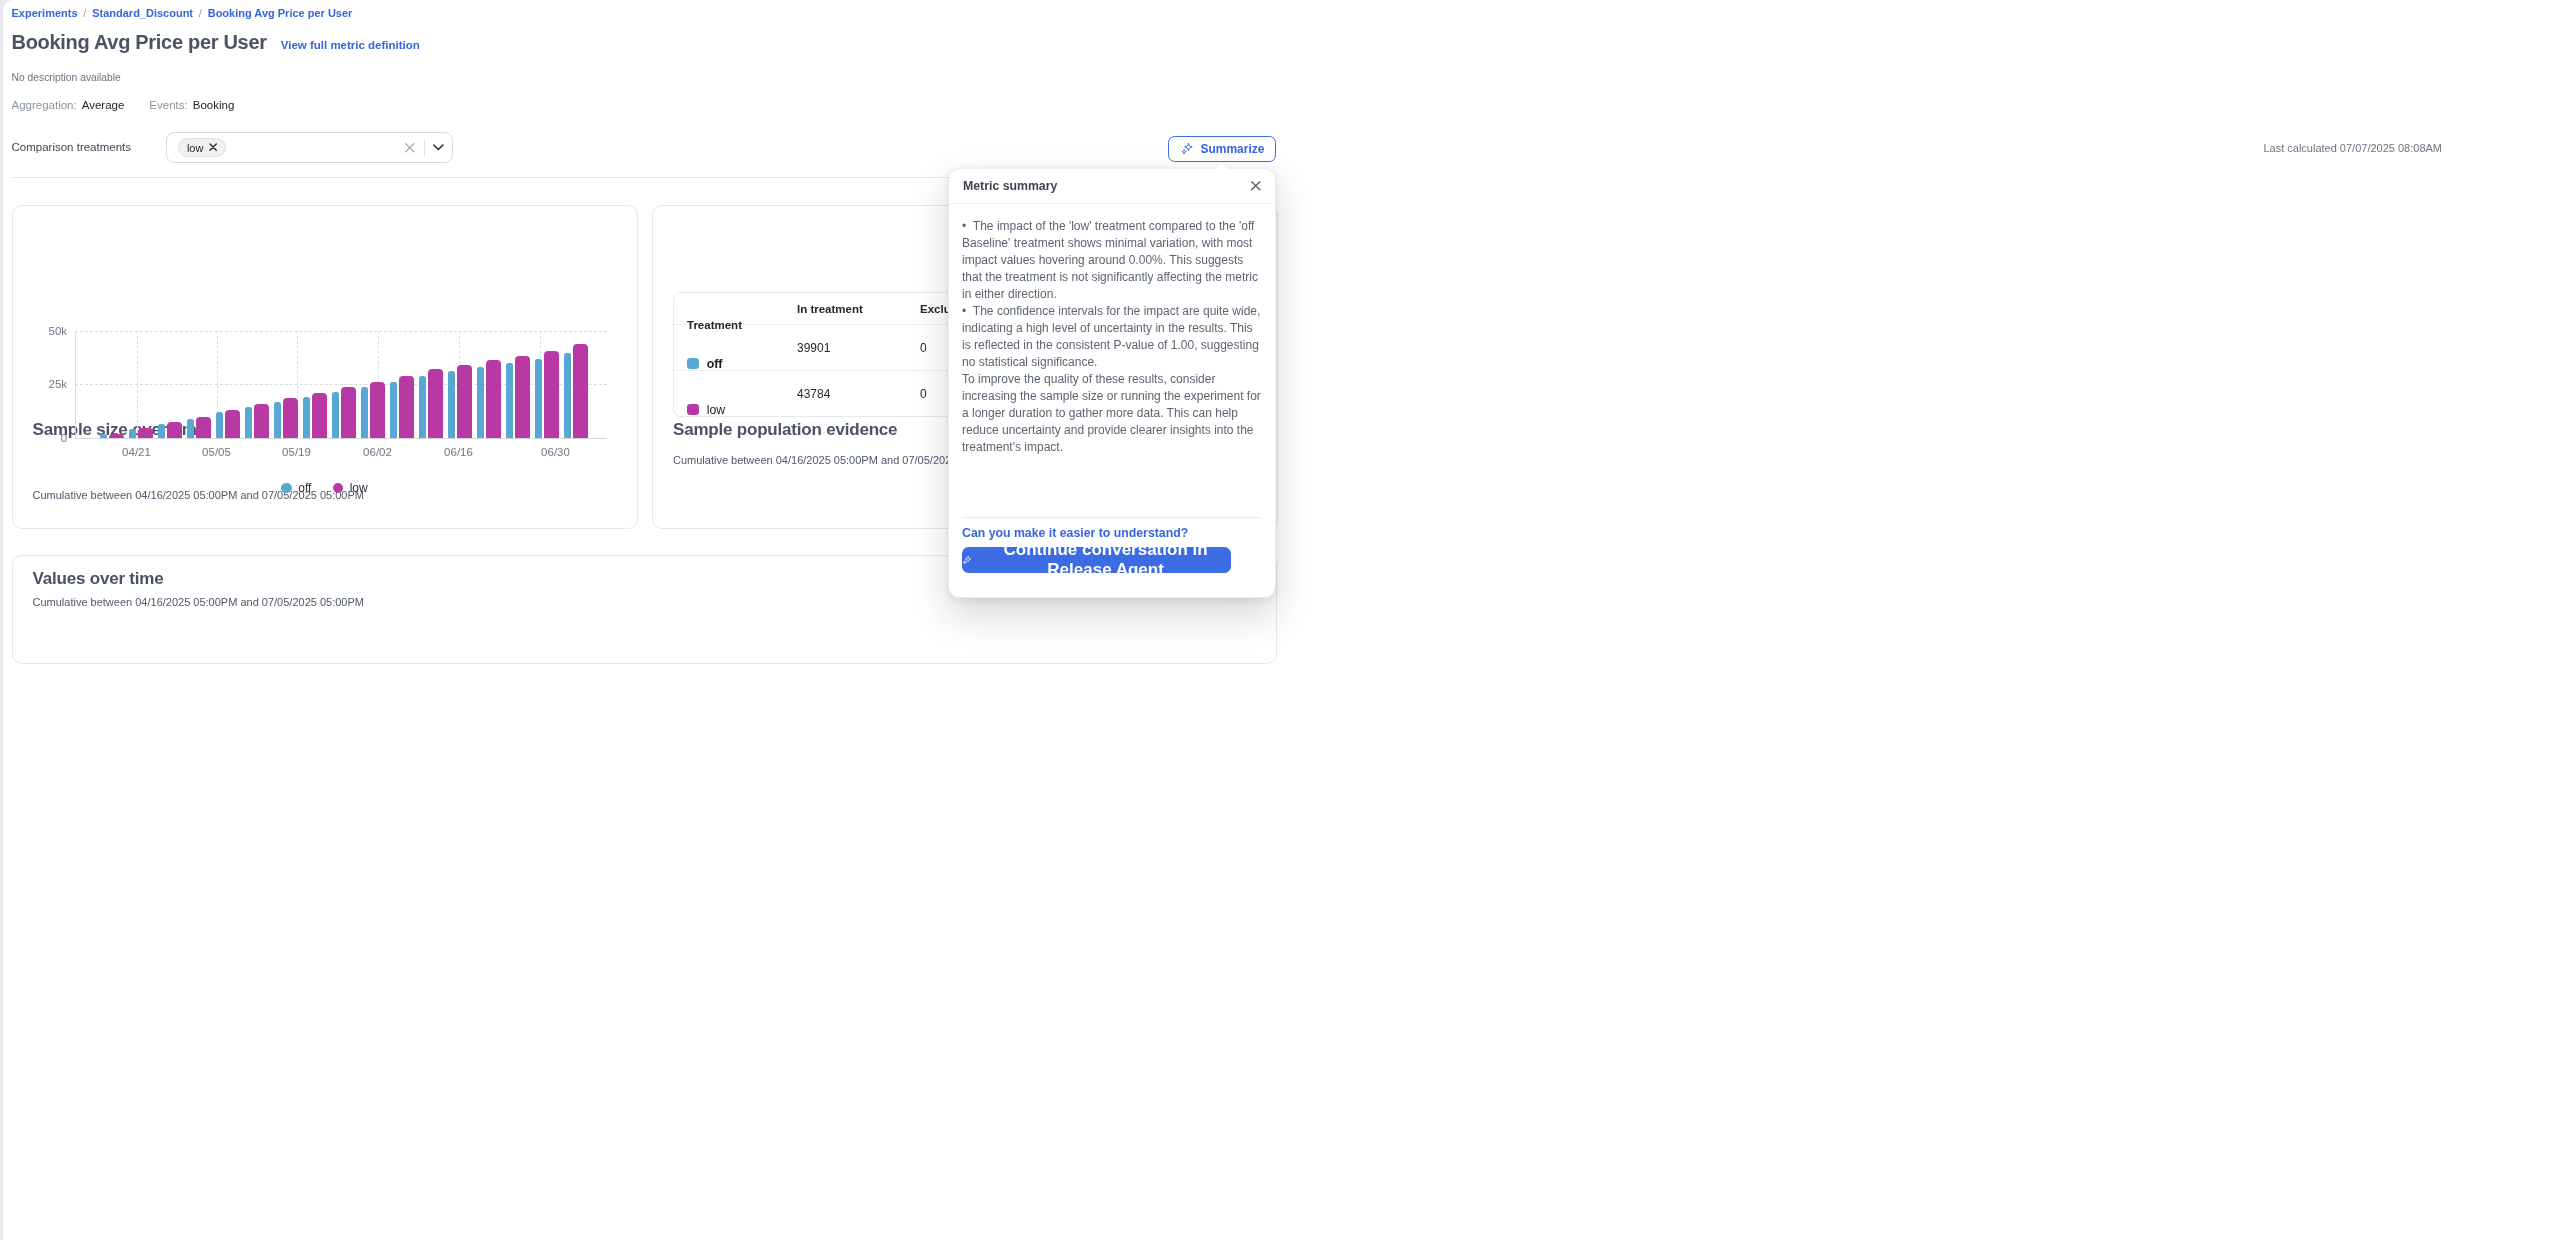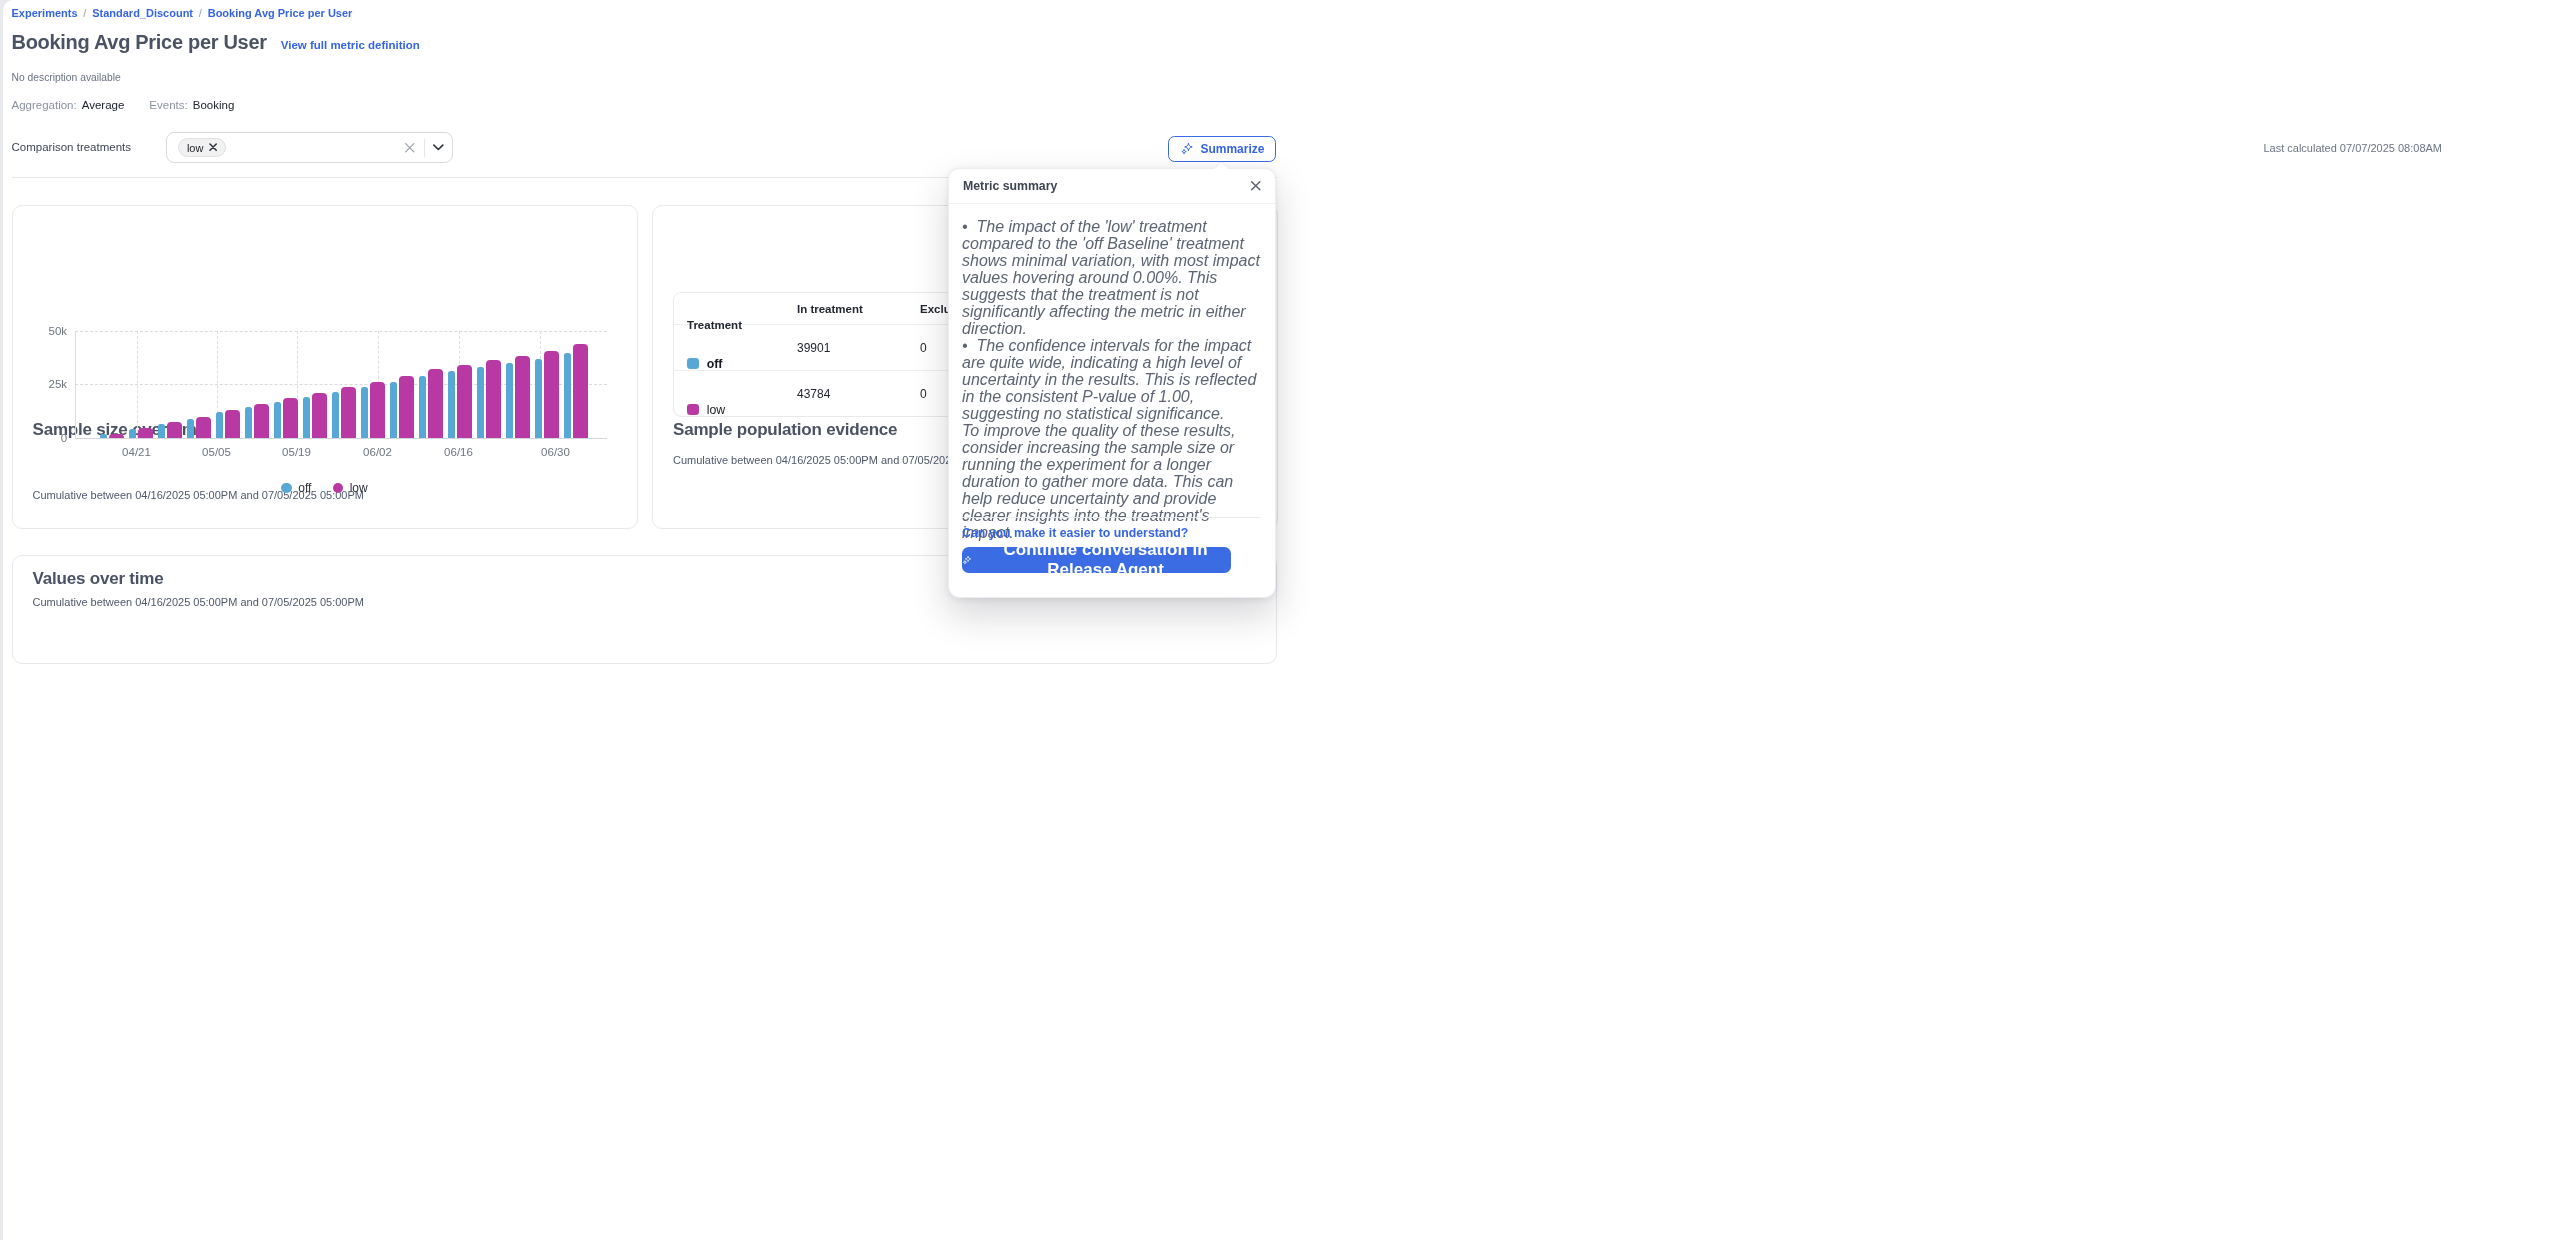--- a/index.html
+++ b/index.html
@@ -70,21 +70,21 @@
   .swatch { width:11.5px; height:11.5px; border-radius:3.3px; flex:0 0 auto; }
   .tname { font-size:12.3px; color:#171b22; }
   .tname.bold { font-weight:700; }
 
   
   .panel { left:948px; top:168px; width:328px; height:430px; background:#fff; border:0.8px solid #ededf0; border-radius:11.5px; box-shadow:0 16.4px 37px rgba(25,30,45,.18), 0 1.6px 6.6px rgba(25,30,45,.08); z-index:10; }
   .panel-notch { position:absolute; top:-5.7px; left:267px; width:10.7px; height:10.7px; background:#fff; border-left:0.8px solid #ededf0; border-top:0.8px solid #ededf0; transform:rotate(45deg); border-top-left-radius:2.5px; }
   .panel-head { position:absolute; left:0; top:0; width:100%; height:35px; border-bottom:0.8px solid #f1f2f4; display:flex; align-items:center; padding:0 14px; }
   .panel-title { font-size:12.3px; font-weight:700; color:#3d4452; }
   .panel-close { margin-left:auto; cursor:pointer; display:flex; align-items:center; }
-  .panel-body { position:absolute; left:13px; right:14px; top:49px; font-size:16px; line-height:17px; color:#5c6472;font-style:italic; }
+  .panel-body { position:absolute; left:13px; right:14px; top:49px; font-size:12px; line-height:17px; color:#5c6472; }
   .panel-body p { margin:0; }
   .panel-div { position:absolute; left:13px; right:14px; top:348px; height:0.8px; background:#e9eaee; }
   .panel-question { position:absolute; left:13px; top:357px; font-size:12.3px; font-weight:700; color:#3565e2; cursor:pointer; }
   .agent-btn { position:absolute; left:13px; top:378px; width:269px; height:25.5px; background:#3b6ce4; border:none; border-radius:6.6px; display:flex; align-items:center; justify-content:center; gap:7.4px; cursor:pointer; }
   .agent-btn span { color:#fff; font-size:17px; font-weight:700; }
 </style>
 </head>
 <body>
 
 <div class="corner"></div>

